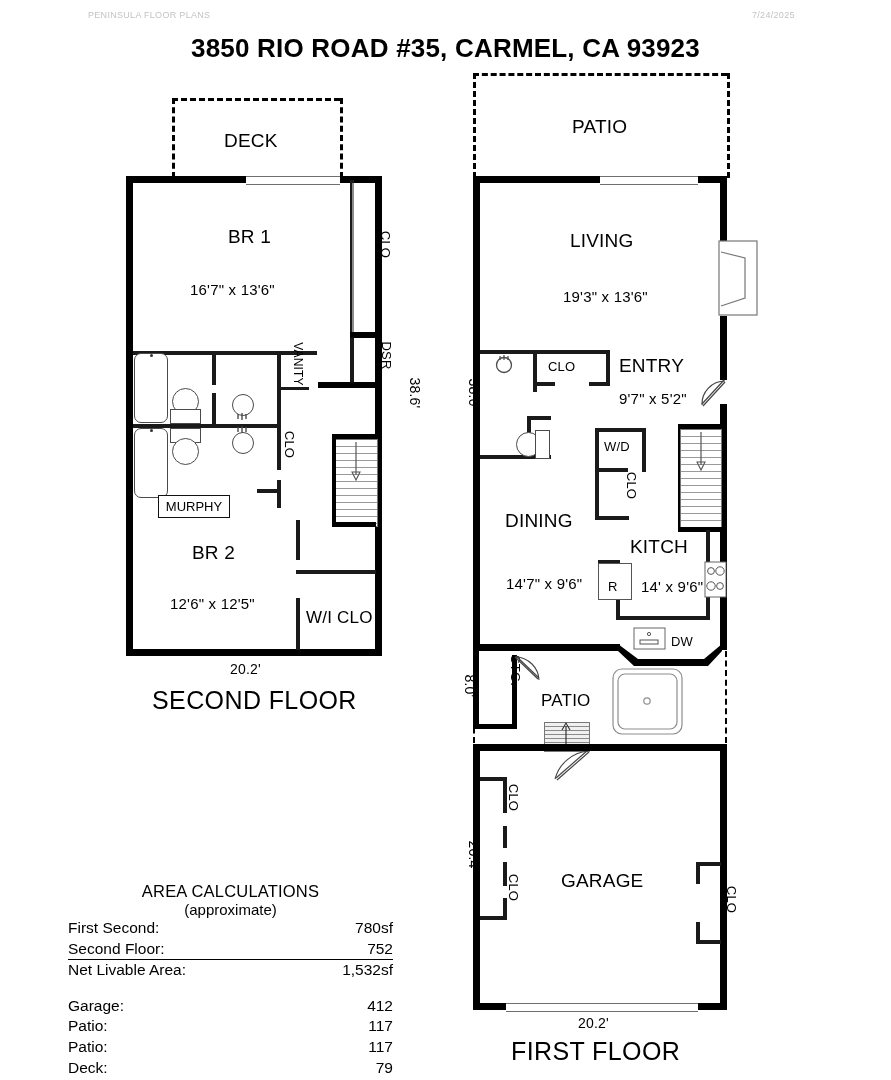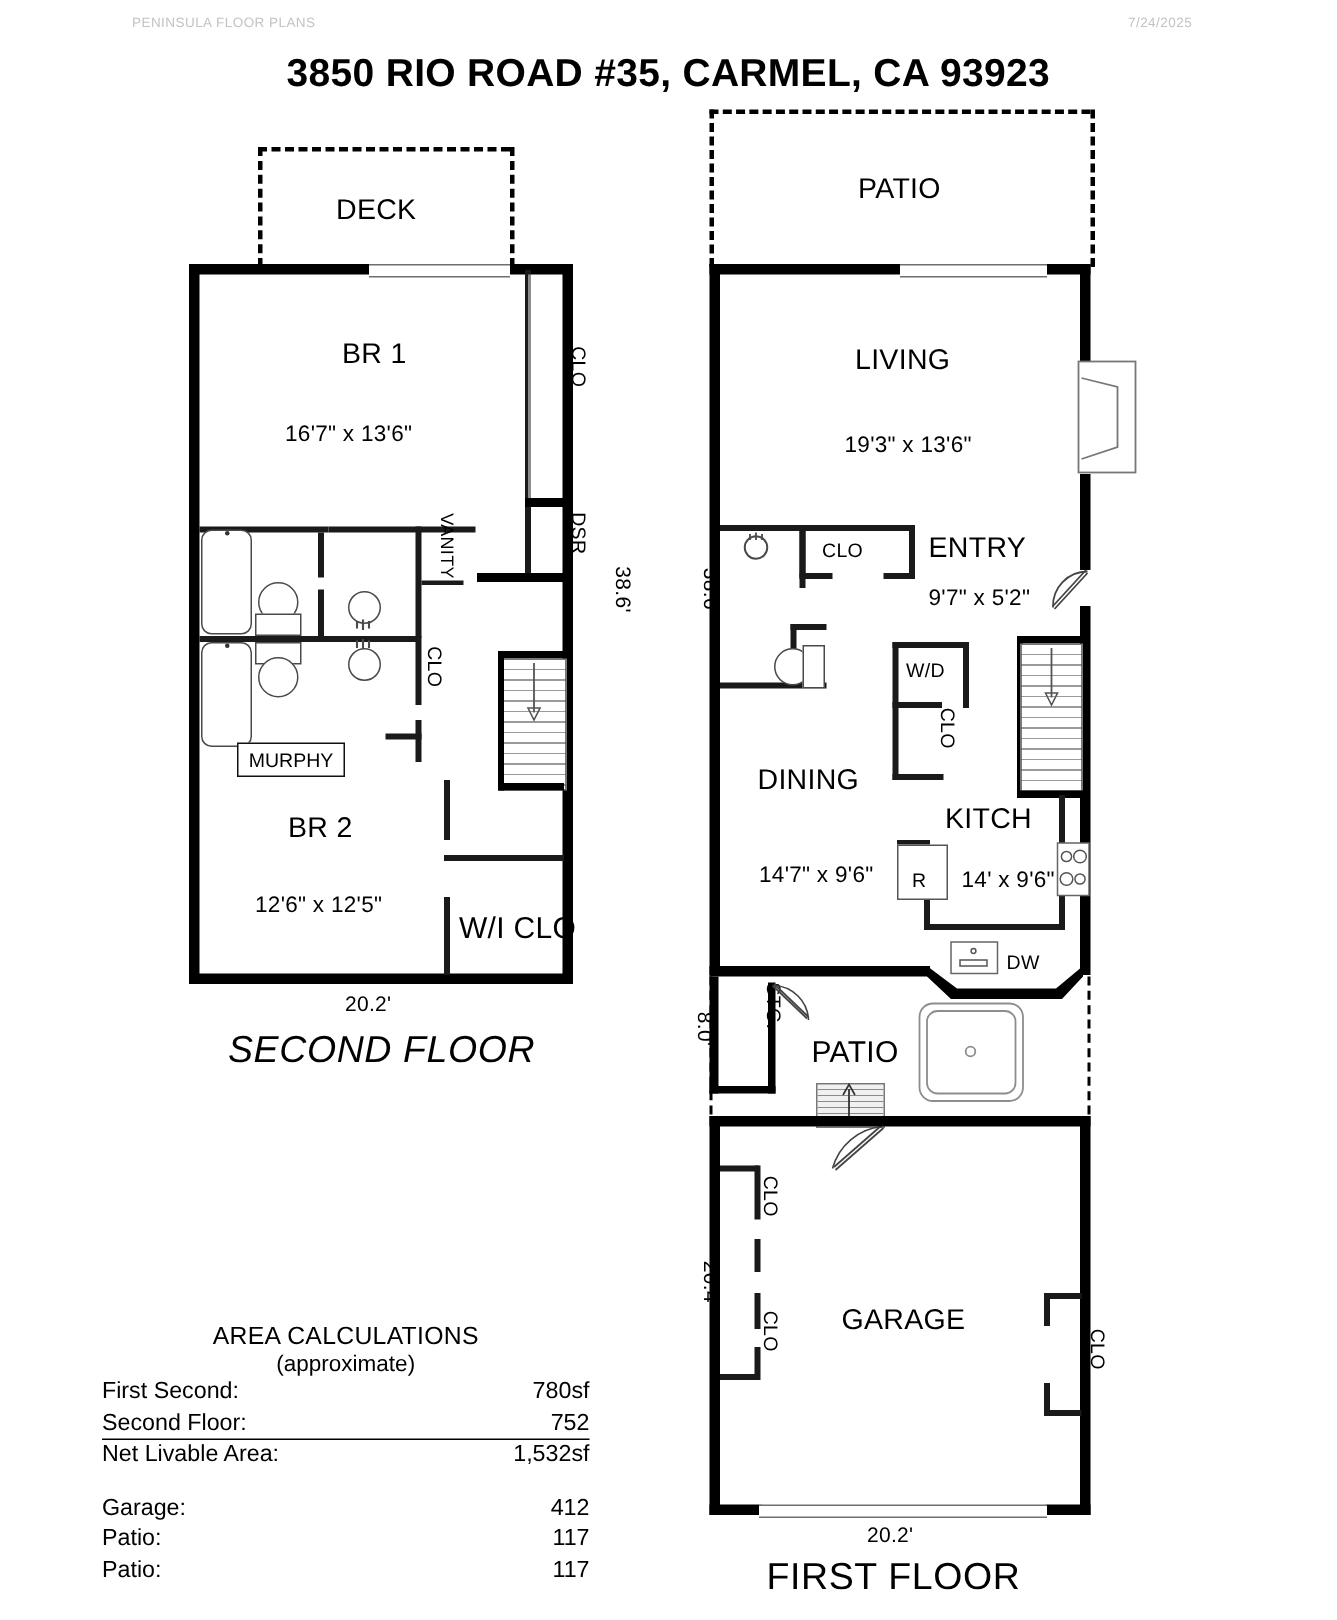--- a/index.html
+++ b/index.html
@@ -64,21 +64,21 @@
     border-left: 3px dashed #000000;
   }
   .dash-thin-v {
     position: absolute;
     width: 0;
     border-left: 2.5px dashed #000000;
   }
   .lbl {
     position: absolute;
     white-space: nowrap;
-    font-size: 20px;
+    font-size: 17px;
     letter-spacing: 0.2px;
   }
   .lbl.big { font-size: 19px; }
   .lbl.dim { font-size: 14px; }
   .lbl.sm { font-size: 13px; }
   .lbl.xs { font-size: 12px; }
   .rot-cw {
     
     transform: rotate(90deg);
   }
@@ -264,21 +264,21 @@
     </svg>
     <div class="wall" style="left:332px; top:522px; width:44px; height:5px;"></div>
     <div class="wall" style="left:332px; top:434px; width:4px; height:93px;"></div>
 
     <div class="thin" style="left:296px; top:520px; width:4px; height:40px;"></div>
     <div class="thin" style="left:296px; top:598px; width:4px; height:52px;"></div>
     <div class="thin" style="left:296px; top:570px; width:80px; height:4px;"></div>
     <div class="lbl" style="left:306px; top:608px;">W/I CLO</div>
 
     <div class="lbl dim" style="left:230px; top:661px;">20.2'</div>
-    <div class="floorname" style="left:152px; top:686px;font-style:italic;">SECOND FLOOR</div>
+    <div class="floorname" style="left:152px; top:686px;">SECOND FLOOR</div>
   </div>
 
   <div>
 
     <div class="dash-h" style="left:473px; top:73px; width:254px;"></div>
     <div class="dash-v" style="left:473px; top:73px; height:105px;"></div>
     <div class="dash-v" style="left:727px; top:73px; height:105px;"></div>
     <div class="lbl big" style="left:572px; top:116px;">PATIO</div>
 
     <div class="wall" style="left:473px; top:176px; width:254px; height:7px;"></div>
@@ -469,15 +469,19 @@
       <span>412</span>
     </div>
     <div class="arow">
       <span>Patio:</span>
       <span>117</span>
     </div>
     <div class="arow">
       <span>Patio:</span>
       <span>117</span>
     </div>
+    <div class="arow">
+      <span>Deck:</span>
+      <span>79</span>
+    </div>
   </div>
 
 </div>
 
 </body></html>

